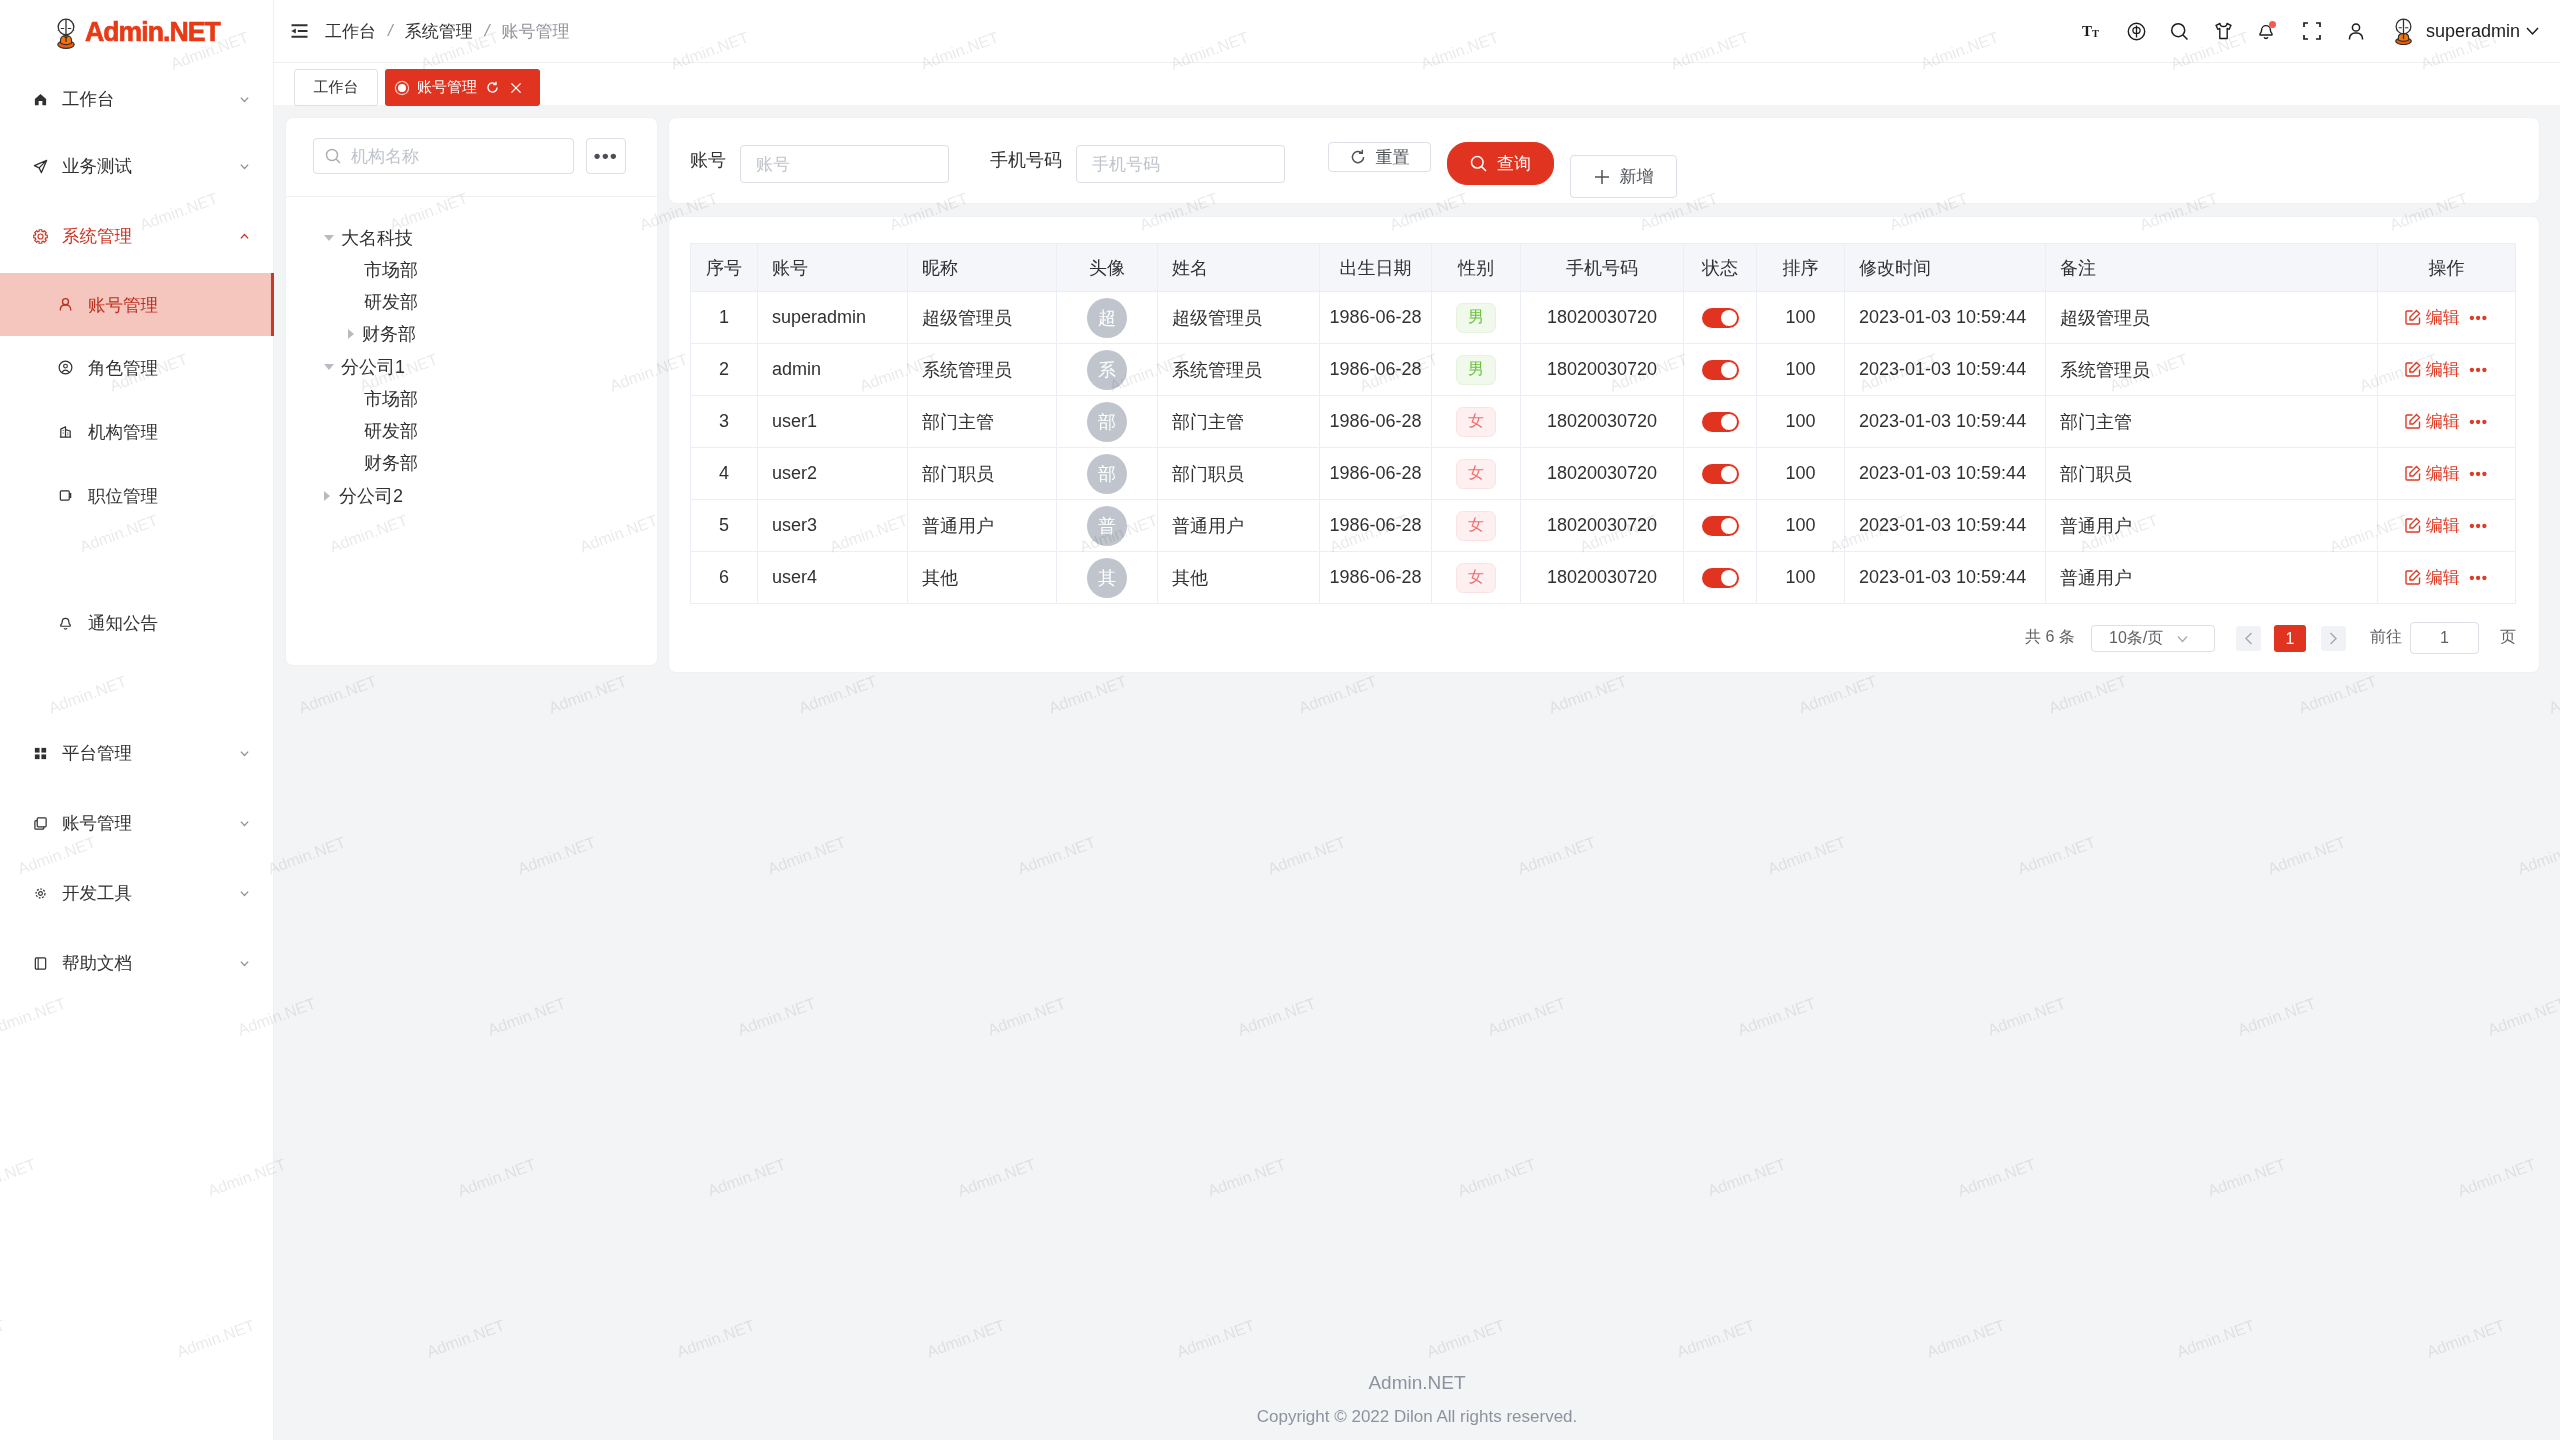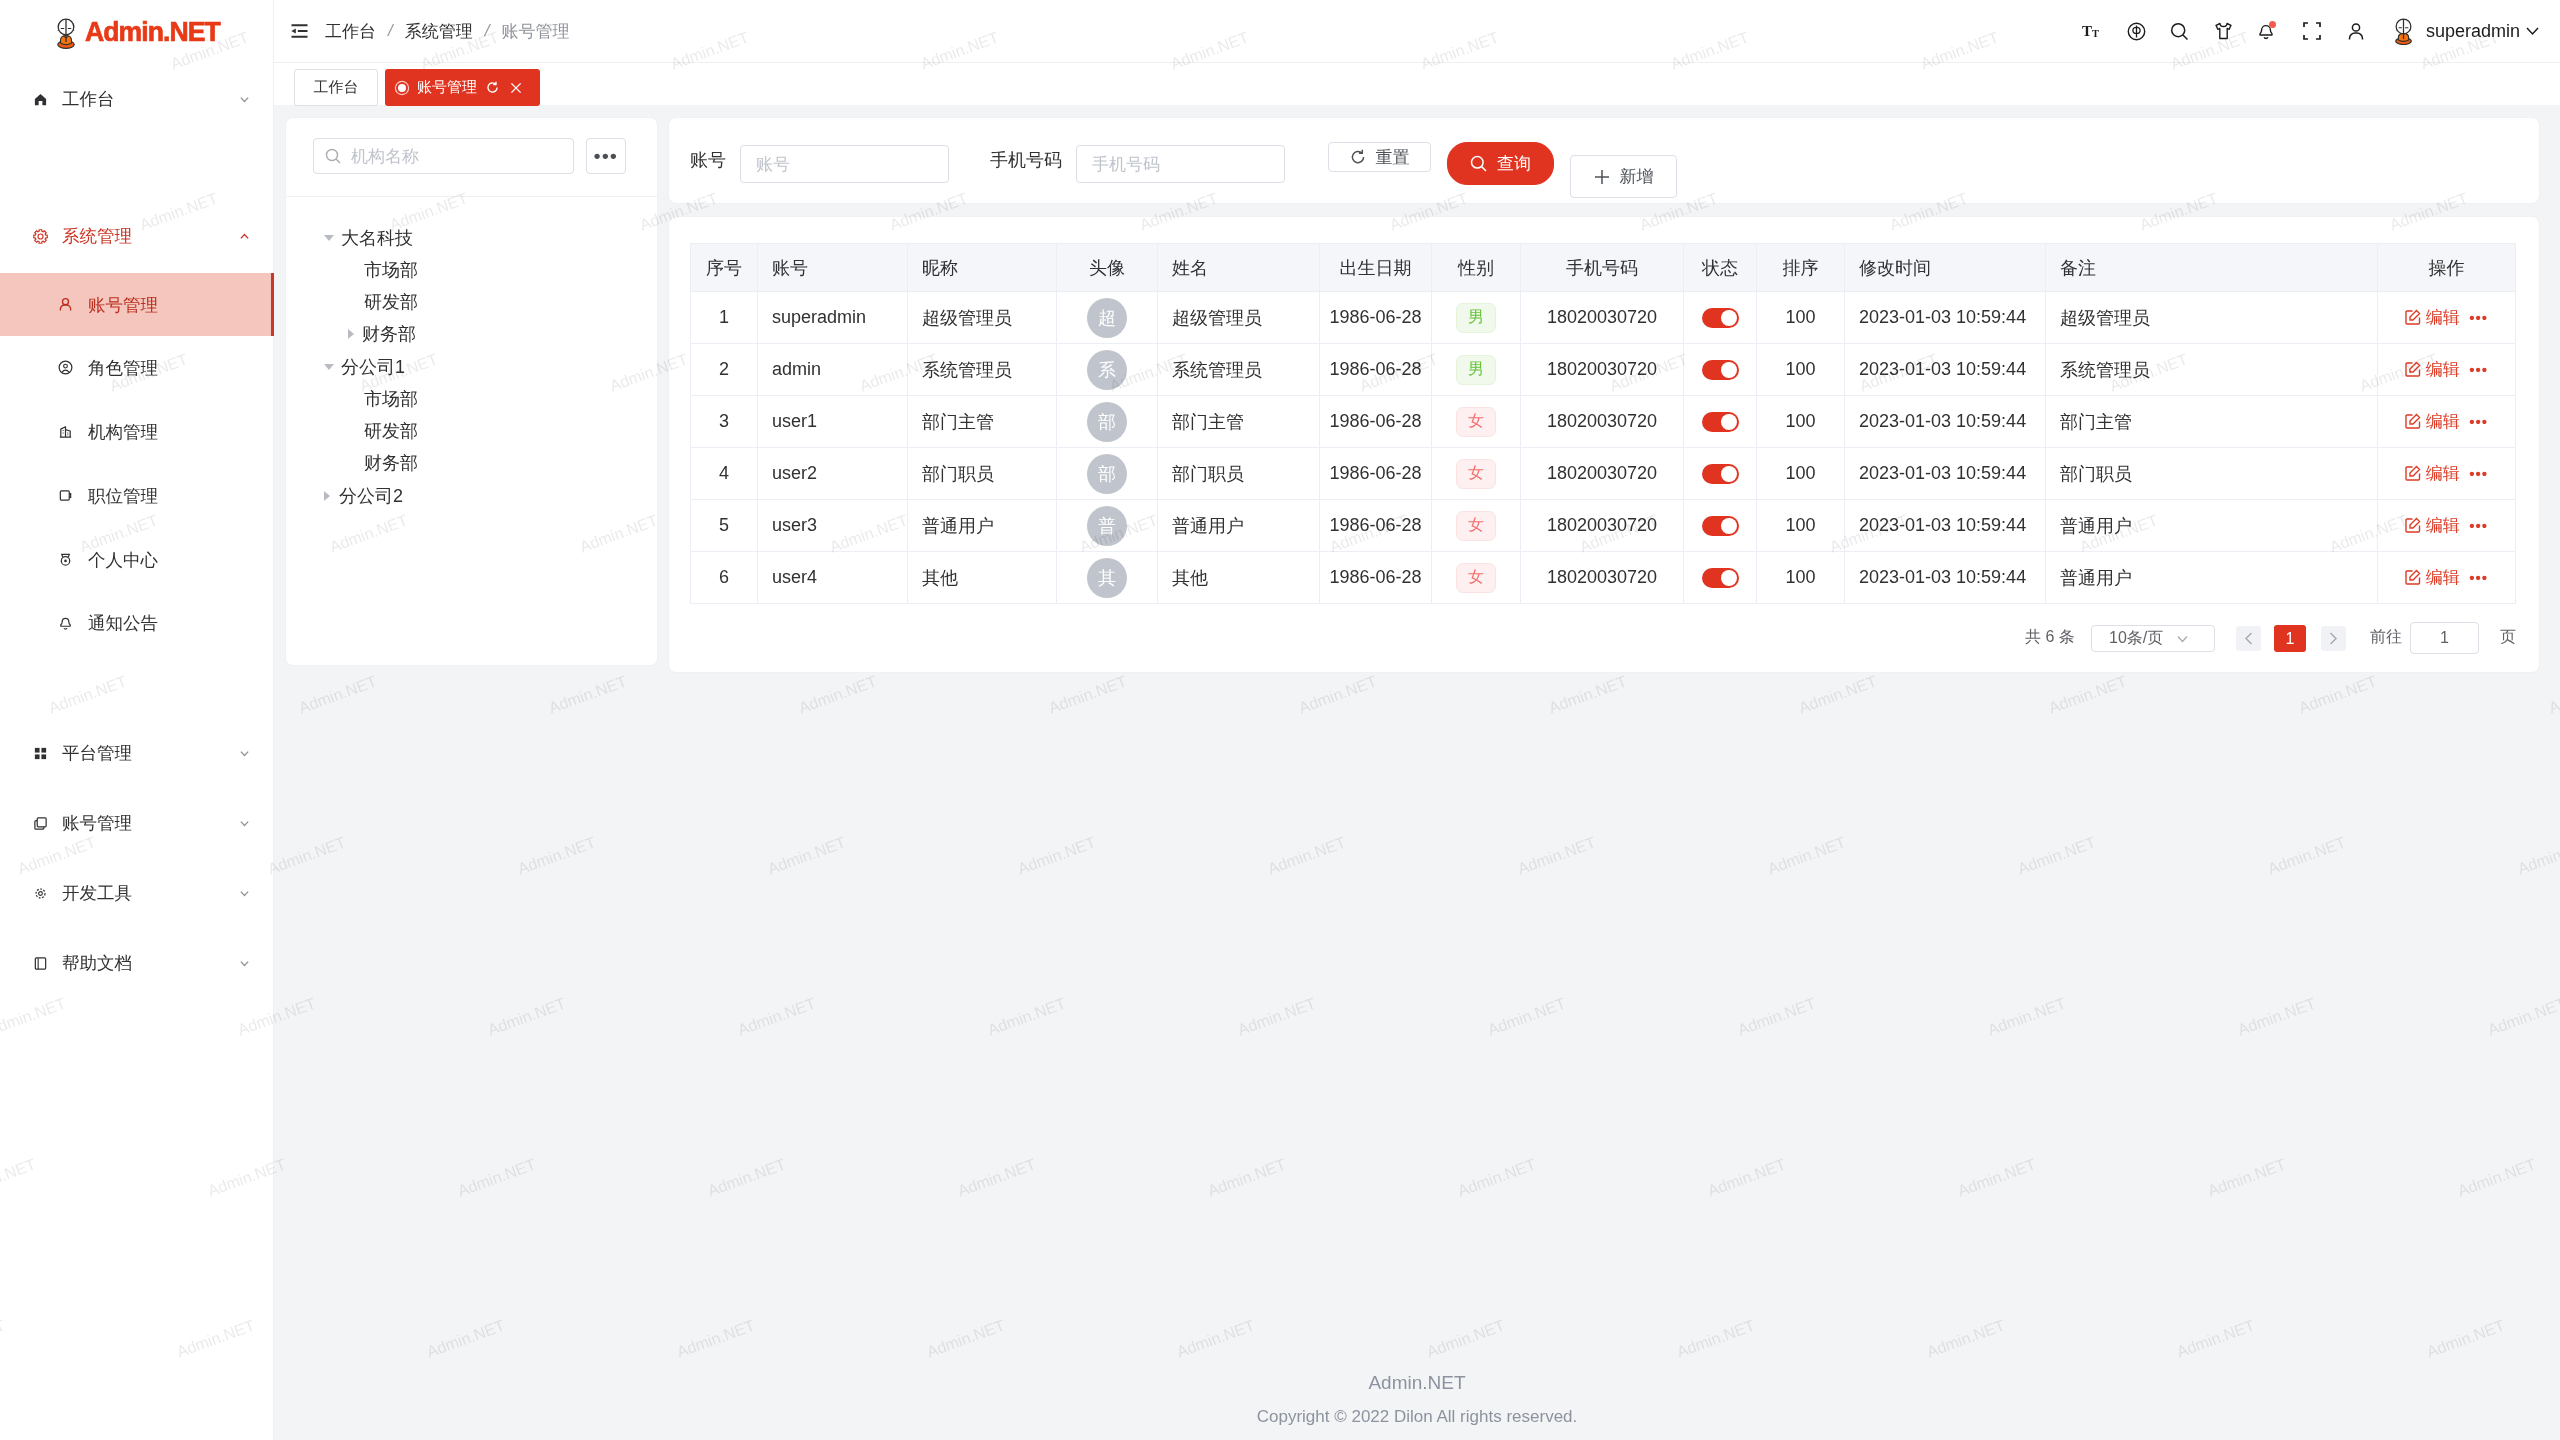--- a/index.html
+++ b/index.html
@@ -173,20 +173,29 @@
 
   <div class="mi" style="top:71px;height:56px">
     <svg class="ic" viewBox="0 0 16 16">
         <path d="M2 7.5 L8 2 L14 7.5 L14 14 L10 14 L10 9.5 L6 9.5 L6 14 L2 14 Z" fill="#303133"></path>
       </svg>
     <span class="tx">工作台</span>
     <svg class="ar" viewBox="0 0 12 12">
         <path d="M2 4 L6 8.2 L10 4" fill="none" stroke="#8f9399" stroke-width="1.4"></path>
       </svg>
   </div>
+  <div class="mi" style="top:138px;height:56px">
+    <svg class="ic" viewBox="0 0 16 16">
+        <path d="M14.5 1.5 L1.5 7 L6.5 9.5 L9 14.5 Z M6.5 9.5 L14.5 1.5" fill="none" stroke="#303133" stroke-width="1.4" stroke-linejoin="round"></path>
+      </svg>
+    <span class="tx">业务测试</span>
+    <svg class="ar" viewBox="0 0 12 12">
+        <path d="M2 4 L6 8.2 L10 4" fill="none" stroke="#8f9399" stroke-width="1.4"></path>
+      </svg>
+  </div>
   <div class="mi red" style="top:208px;height:56px">
     <svg class="ic" viewBox="0 0 16 16">
         <path d="M15.23 6.41 L15.23 9.59 L13.54 9.33 L12.86 10.98 L14.23 11.99 L11.99 14.23 L10.98 12.86 L9.33 13.54 L9.59 15.23 L6.41 15.23 L6.67 13.54 L5.02 12.86 L4.01 14.23 L1.77 11.99 L3.14 10.98 L2.46 9.33 L0.77 9.59 L0.77 6.41 L2.46 6.67 L3.14 5.02 L1.77 4.01 L4.01 1.77 L5.02 3.14 L6.67 2.46 L6.41 0.77 L9.59 0.77 L9.33 2.46 L10.98 3.14 L11.99 1.77 L14.23 4.01 L12.86 5.02 L13.54 6.67 Z" fill="none" stroke="#cb3423" stroke-width="1.2" stroke-linejoin="round"></path>
         <circle cx="8" cy="8" r="2.7" fill="none" stroke="#cb3423" stroke-width="1.2"></circle>
       </svg>
     <span class="tx">系统管理</span>
     <svg class="ar" viewBox="0 0 12 12">
         <path d="M2 8 L6 3.8 L10 8" fill="none" stroke="#cb3423" stroke-width="1.4"></path>
       </svg>
   </div>
@@ -212,28 +221,20 @@
         <path d="M5 7 h1 M5 9.5 h1 M10 9.5 h1 M10 11.5 h1" stroke="#303133" stroke-width="1.1"></path>
       </svg>
     <span class="tx">机构管理</span>
   </div>
   <div class="mi sub" style="top:464px;height:63px">
     <svg class="ic" viewBox="0 0 16 16">
         <rect x="2.5" y="3" width="9.5" height="10" rx="1.2" fill="none" stroke="#303133" stroke-width="1.3"></rect>
         <path d="M12 6 h1.5 v4 H12" fill="none" stroke="#303133" stroke-width="1.3"></path>
       </svg>
     <span class="tx">职位管理</span>
-  </div>
-  <div class="mi sub" style="top:528px;height:63px">
-    <svg class="ic" viewBox="0 0 16 16">
-        <circle cx="8" cy="9.5" r="4.5" fill="none" stroke="#303133" stroke-width="1.3"></circle>
-        <circle cx="8" cy="9.5" r="1.4" fill="#303133"></circle>
-        <path d="M5 5.5 L4 2.5 h8 L11 5.5" fill="none" stroke="#303133" stroke-width="1.3"></path>
-      </svg>
-    <span class="tx">个人中心</span>
   </div>
   <div class="mi sub" style="top:591px;height:63px">
     <svg class="ic" viewBox="0 0 16 16">
         <path d="M3 12 h10 v-1.5 c-1 -0.8 -1.5 -2 -1.5 -3.5 a3.5 3.5 0 0 0 -7 0 c0 1.5 -0.5 2.7 -1.5 3.5 Z" fill="none" stroke="#303133" stroke-width="1.3" stroke-linejoin="round"></path>
         <path d="M6.5 14 a1.6 1.6 0 0 0 3 0" fill="none" stroke="#303133" stroke-width="1.3"></path>
       </svg>
     <span class="tx">通知公告</span>
   </div>
 
   <div class="mi" style="top:725px;height:56px">

